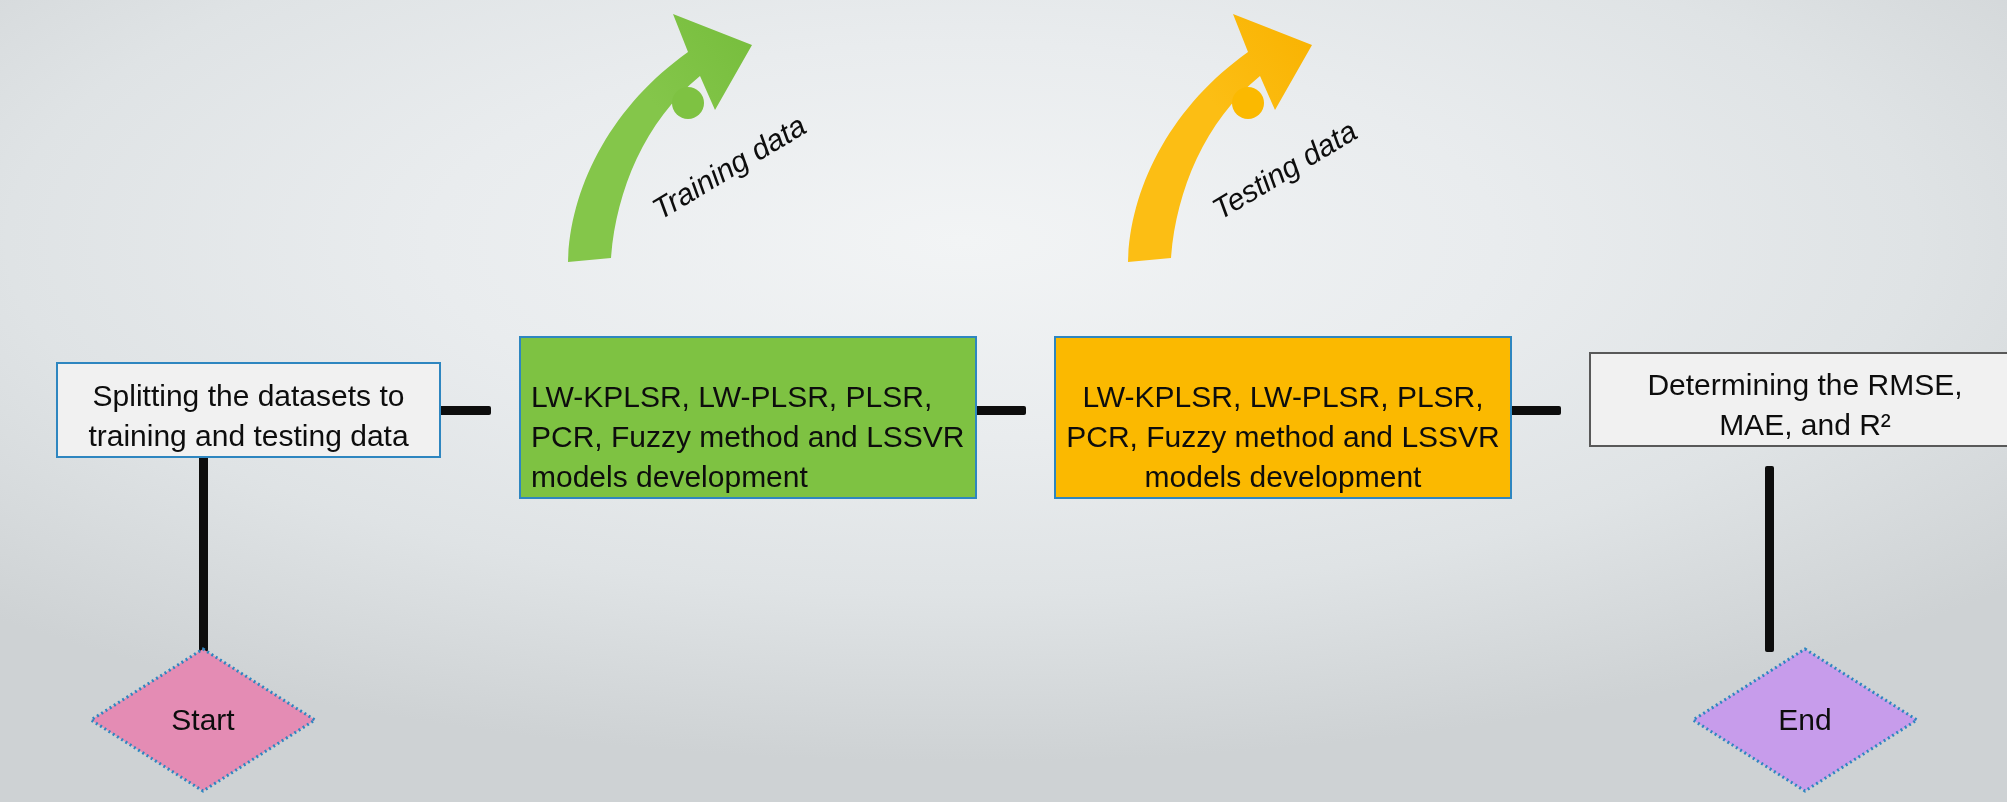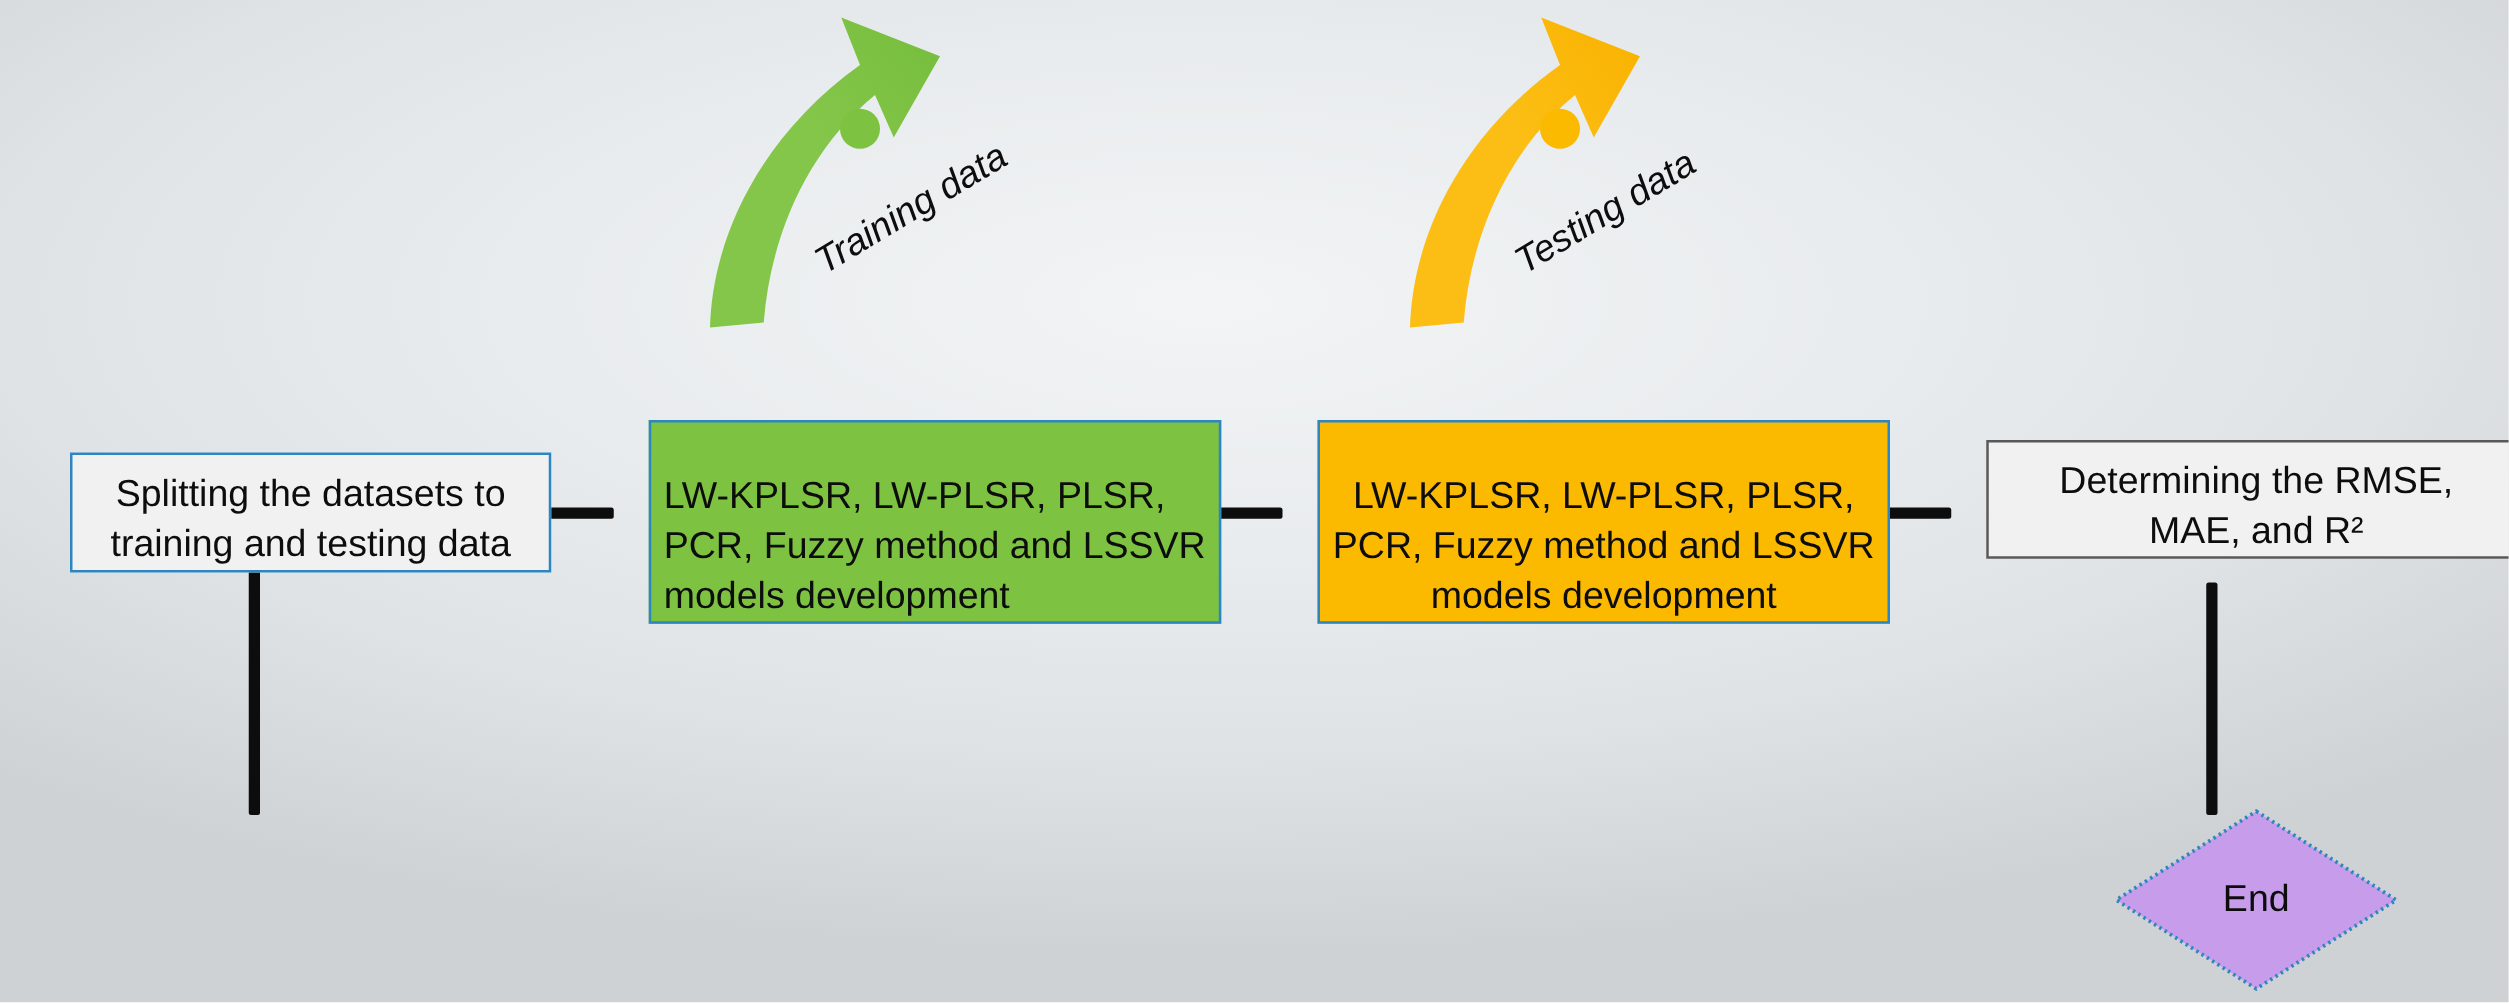--- a/index.html
+++ b/index.html
@@ -180,20 +180,26 @@
     <span class="txt">LW-KPLSR, LW-PLSR, PLSR,
 PCR, Fuzzy method and LSSVR
 models development</span>
   </div>
 
   <div id="box-metrics" class="node">
     <span class="txt">Determining the RMSE,
 MAE, and R²</span>
   </div>
 
+  <div id="dia-start" class="diamond">
+    <svg class="dshape" viewBox="0 0 230 148" preserveAspectRatio="none">
+      <polygon points="115,3 227,74 115,145 3,74" fill="#e48cb4" stroke="#2e86c0" stroke-width="3" stroke-dasharray="2 3" stroke-linejoin="miter"></polygon>
+    </svg>
+    <span class="dlabel">Start</span>
+  </div>
 
   <div id="dia-end" class="diamond">
     <svg class="dshape" viewBox="0 0 230 148" preserveAspectRatio="none">
       <polygon points="115,3 227,74 115,145 3,74" fill="#c79ceb" stroke="#2e86c0" stroke-width="3" stroke-dasharray="2 3" stroke-linejoin="miter"></polygon>
     </svg>
     <span class="dlabel">End</span>
   </div>
 
 </div>
 

